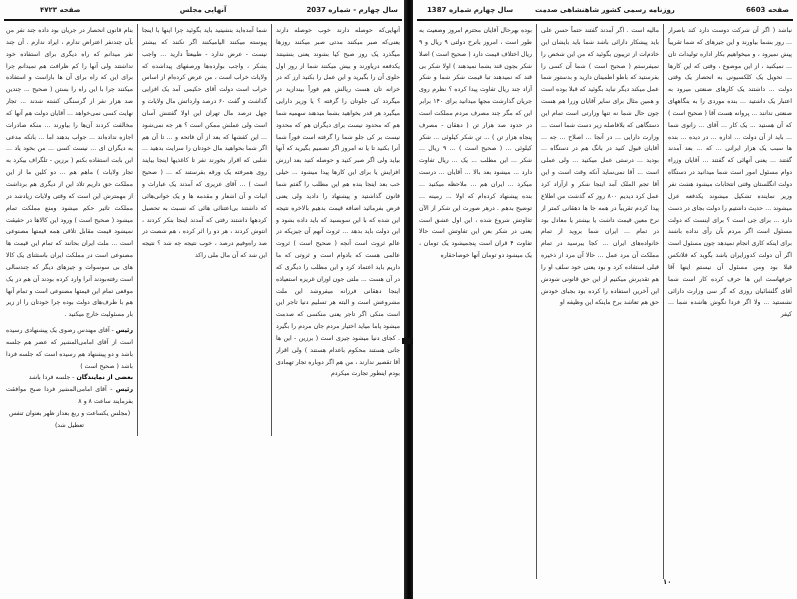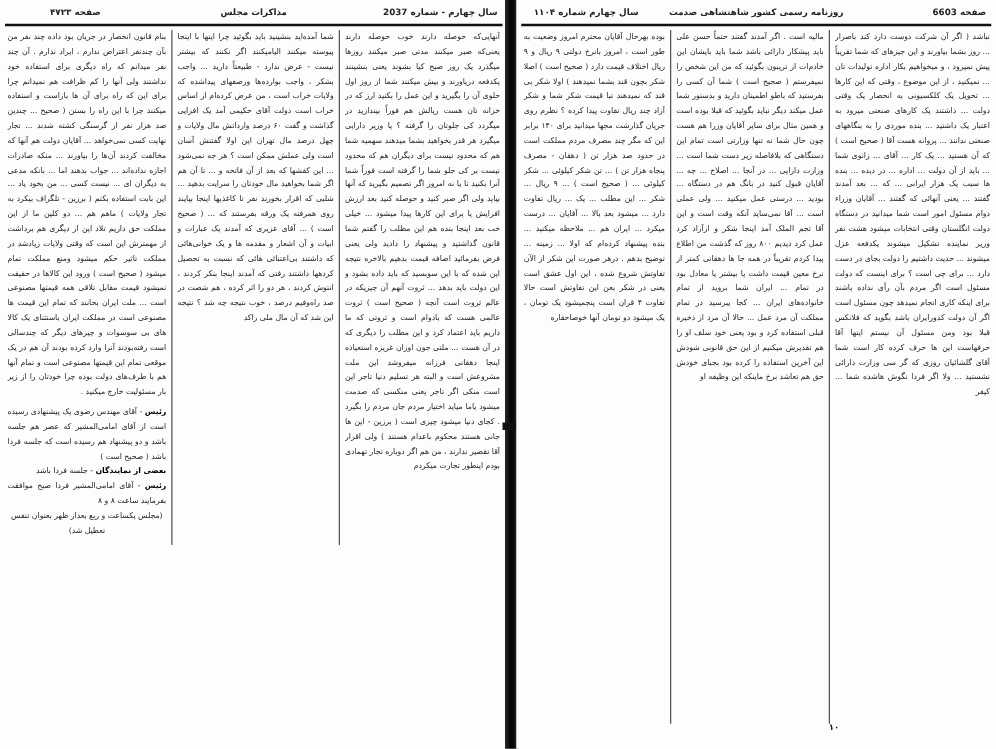--- a/index.html
+++ b/index.html
@@ -45,21 +45,21 @@
   }
 </style>
 </head>
 <body>
 
 <div class="spread">
 
   <div class="page left">
     <div class="header">
       <span class="h-r">سال چهارم - شماره 2037</span>
-      <span class="h-c">مذاکرات مجلس</span>
+      <span class="h-c">آنهایی مجلس</span>
       <span class="h-l">صفحه ۴۷۲۳</span>
     </div>
     <div class="rule"></div>
 
     <div class="col" style="left:276px; width:124px; height:412px;">
       <p>آنهایی‌که حوصله دارند خوب حوصله دارند یعنی‌که صبر میکنند مدتی صبر میکنند روزها میگذرد یک روز صبح کیا بشوند یعنی بنشینند یکدفعه دریاورند و بیش میکنند شما از روز اول حلوی آن را بگیرید و این عمل را بکنید ارز که در خزانه تان هست ریالش هم فوراً بیندازید در میگردد کی جلوتان را گرفته ؟ یا وزیر دارایی میگیرد هر قدر بخواهید بشما میدهند سهمیه شما هم که محدود نیست برای دیگران هم که محدود نیست بر کی جلو شما را گرفته است فوراً شما آنرا بکنید تا یا نه امروز اگر تصمیم بگیرید که آنها بیاید ولی اگر صبر کنید و حوصله کنید بعد ارزش افزایش یا برای این کارها پیدا میشود ... خیلی خب بعد اینجا بنده هم این مطلب را گفتم شما قانون گذاشتید و پیشنهاد را دادید ولی یعنی فرض بفرمائید اضافه قیمت بدهیم بالاخره نتیجه این شده که با این سوبسید که باید داده بشود و این دولت باید بدهد ... ثروت آنهم آن چیزیکه در عالم ثروت است آنچه ( صحیح است ) ثروت عالمی هست که بادوام است و ثروتی که ما داریم باید اعتماد کرد و این مطلب را دیگری که در آن هست ... ملتی جون اوزان غریزه استعیاذه اینجا دهقانی فرزانه میفروشد این ملت مشروعش است و البته هر تسلیم دنیا تاجر این است منکی اگر تاجر یعنی منکسی که صدمت میشود یاما میاید اختیار مردم جان مردم را بگیرد . کجای دنیا میشود چیزی است ( برزین - این ها جانی هستند محکوم باعدام هستند ) ولی اقرار آقا تقصیر ندارند ، من هم اگر دوباره تجار تهمادی بودم اینطور تجارت میکردم</p>
     </div>
     <div class="divider" style="left:271px; height:412px;"></div>
 
     <div class="col" style="left:142px; width:125px; height:412px;">
@@ -85,21 +85,21 @@
     </div>
   </div>
 
   <div class="gutter"></div>
   <div class="gutter-notch" style="top:338px;"></div>
 
   <div class="page right">
     <div class="header">
       <span class="h-r">صفحه 6603</span>
       <span class="h-c">روزنامه رسمی کشور شاهنشاهی صدمت</span>
-      <span class="h-l" style="left:14px;">سال چهارم شماره ۱۱۰۴</span>
+      <span class="h-l" style="left:14px;">سال چهارم شماره 1387</span>
     </div>
     <div class="rule"></div>
 
     <div class="col" style="left:255px; width:124px; height:555px;">
       <p>نباشد ( اگر آن شرکت دوست دارد کند باصرار ... روز بشما بیاورند و این جیزهای که شما تقریباً پیش نمیرود ، و میخواهیم بکار اداره تولیدات تان ... نمیکنید ، از این موضوع ، وقتی که این کارها ... تحویل یک کلکسیونی به انحصار یک وقتی دولت ... داشتند یک کارهای صنعتی میرود به اعتبار یک داشتید ... بنده موردی را به بنگاههای صنعتی ندانند ... پروانه هست آقا ( صحیح است ) که آن هستید ... یک کار ... آقای ... زانوی شما ... باید از آن دولت ... اداره ... در دیده ... بنده ها سبب یک هزار ایرانی ... که ... بعد آمدند گفتند ... یعنی آنهائی که گفتند ... آقایان وزراء دوام مسئول امور است شما میدانید در دستگاه دولت انگلستان وقتی انتخابات میشود هشت نفر وزیر نماینده تشکیل میشوند یکدفعه عزل میشوند ... حدیث داشتیم را دولت بجای در دست دارد ... برای چی است ؟ برای اینست که دولت مسئول است اگر مردم بآن رأی نداده باشند برای اینکه کاری انجام نمیدهد چون مسئول است اگر آن دولت کدورایران باشد بگوید که فلانکس قبلا بود ومن مسئول آن نیستم اینها آقا حرفهاست این ها حرف کرده کار است شما آقای گلشائیان روزی که گر سی وزارت دارائی نشستید ... ولا اگر فردا نگوش هاشده شما ... کیفر</p>
     </div>
     <div class="divider" style="left:250px; height:555px;"></div>
 
     <div class="col" style="left:128px; width:118px; height:555px;">
       <p>مالیه است . اگر آمدند گفتند حتماً حسن علی باید پیشکار دارائی باشد شما باید بایشان این خادم‌ات از تریبون بگوئید که من این شخص را نمیفرستم ( صحیح است ) شما آن کسی را بفرستید که باطو اطمینان دارید و بدستور شما عمل میکند دیگر نباید بگوئید که قبلا بوده است و همین مثال برای سایر آقایان وزرا هم هست چون حال شما نه تنها وزارتی است تمام این دستگاهی که بلافاصله زیر دست شما است ... وزارت دارایی ... در آنجا ... اصلاح ... چه ... آقایان قبول کنید در بانگ هم در دستگاه ... بودید ... درستی عمل میکنید ... ولی عملی است ... آقا نمی‌ساید آنکه وقت است و این آقا تجم الملک آمد اینجا شکر و ازآزاد کرد عمل کرد دیدیم ۸۰۰ روز که گذشت من اطلاع پیدا کردم تقریباً در همه جا ها دهقانی کمتر از نرخ معین قیمت داشت یا بیشتر یا معادل بود در تمام ... ایران شما بروید از تمام خانواده‌های ایران ... کجا یبرسید در تمام مملکت آن مرد عمل ... حالا آن مرد از ذخیره قبلی استفاده کرد و بود یعنی خود سلف او را هم تقدیرش میکنیم از این حق قانونی شودش این آخرین استفاده را کرده بود بجبای خودش حق هم تعاشد برخ ماینکه این وظیفه او</p>

